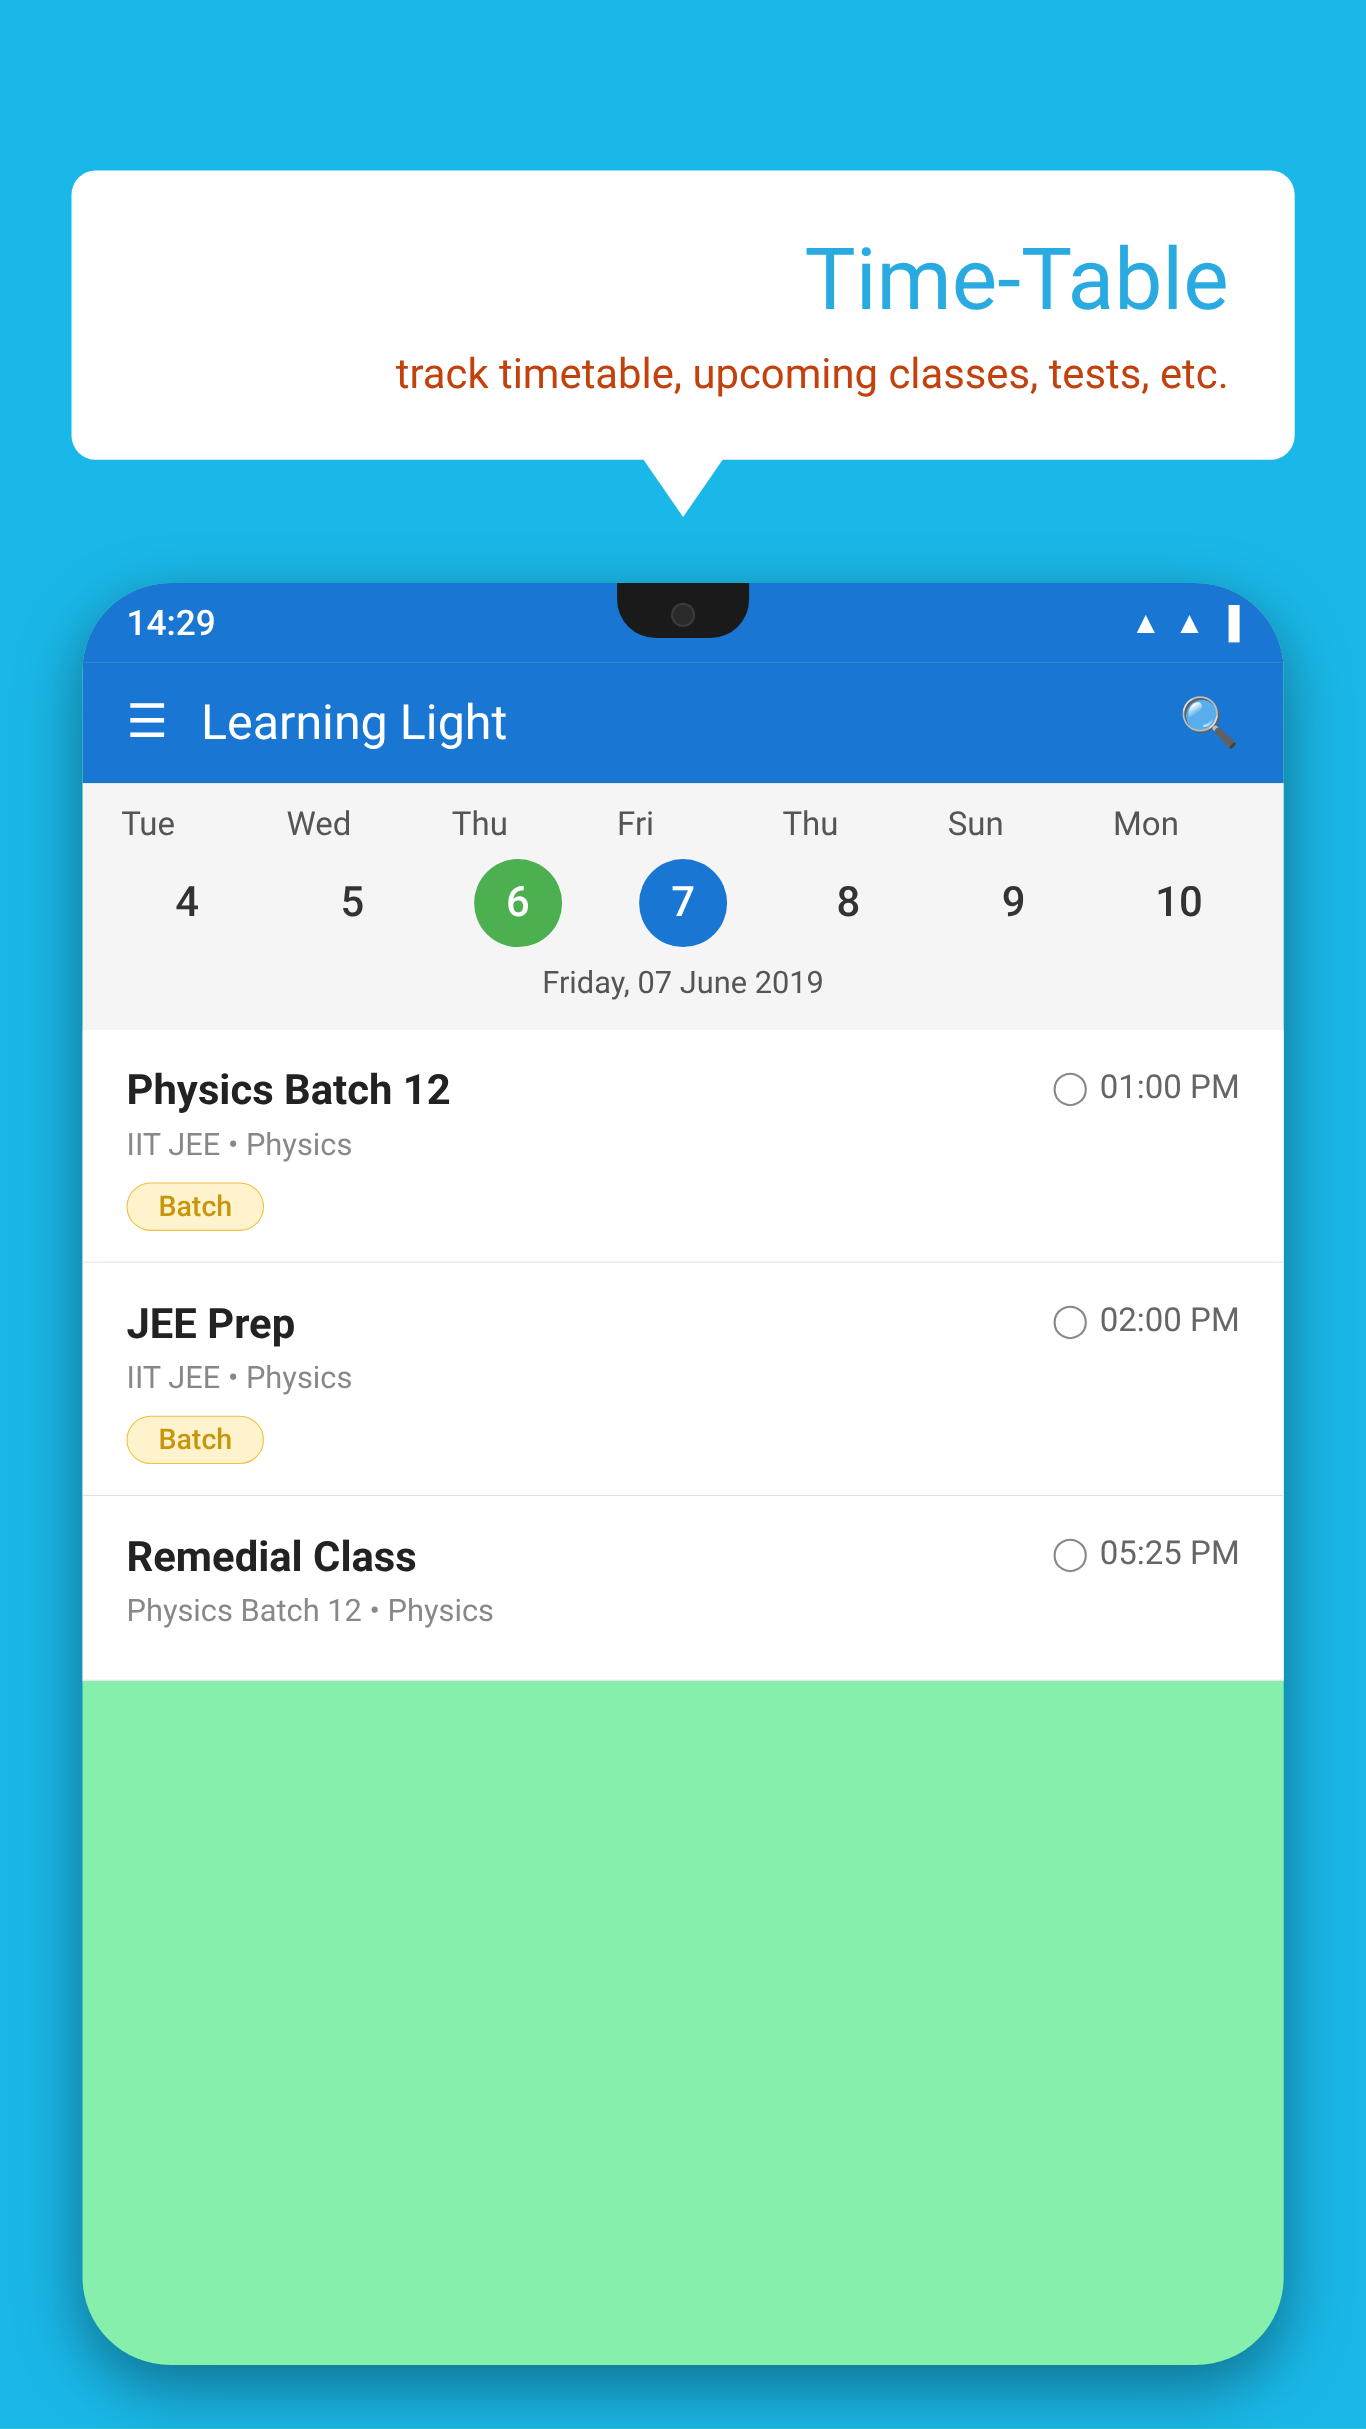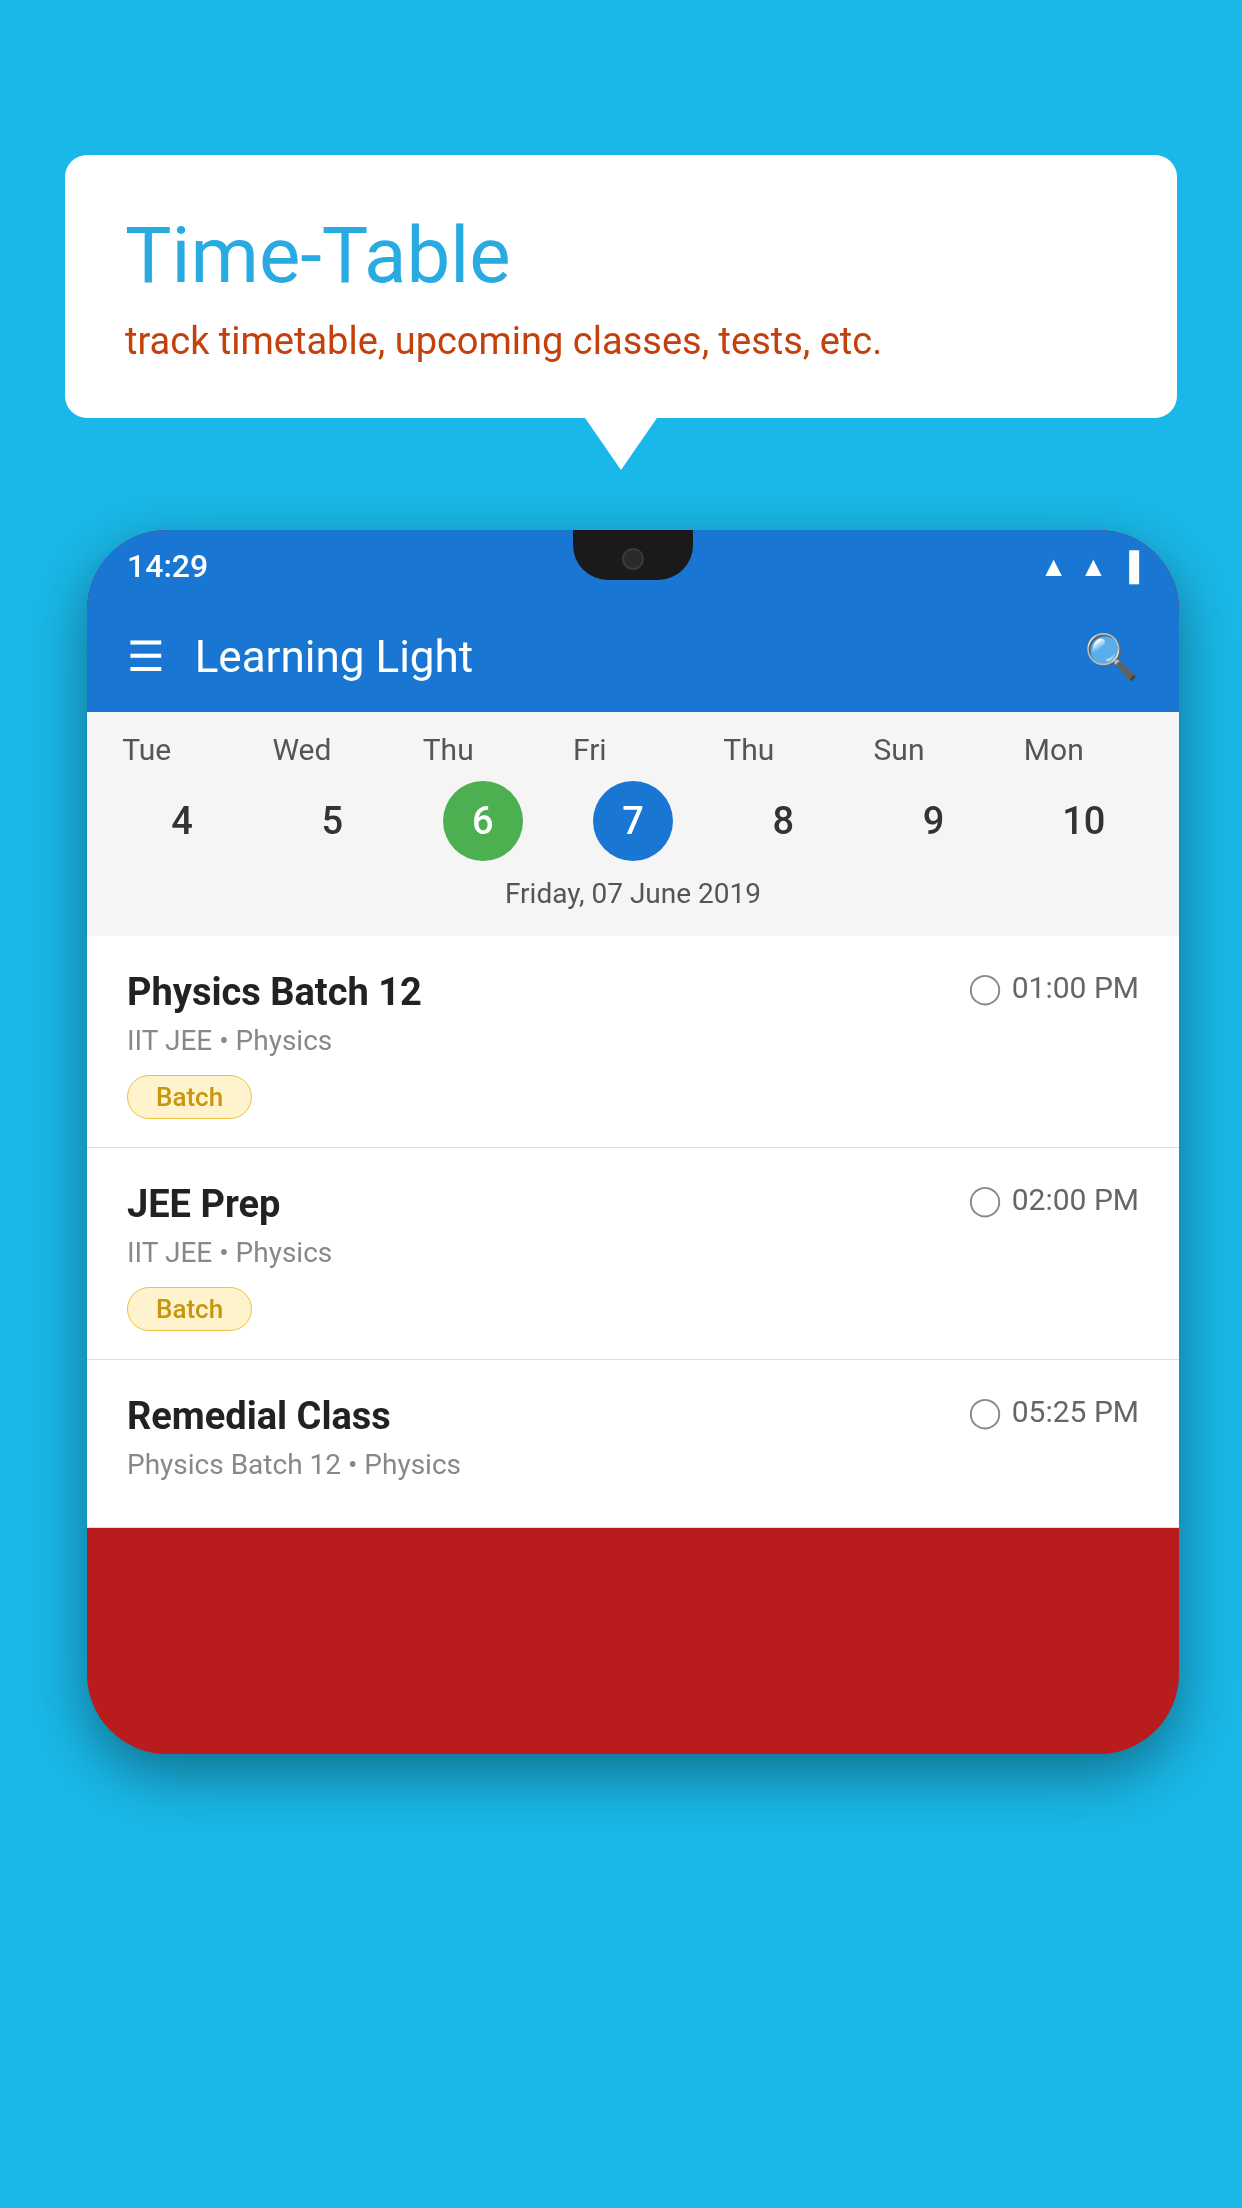--- a/index.html
+++ b/index.html
@@ -19,21 +19,21 @@
       position: absolute;
       top: 155px;
       left: 65px;
       right: 65px;
     }
 
     .speech-bubble {
       background: #ffffff;
       border-radius: 22px;
       padding: 55px 60px 55px 60px;
-      text-align: left;
+      text-align: right;
       position: relative;
     }
 
     .speech-bubble-title {
       font-size: 78px;
       color: #29abe2;
       font-weight: 400;
       margin-bottom: 18px;
     }
 
@@ -60,27 +60,26 @@
     .phone-wrapper {
       position: absolute;
       top: 530px;
       left: 75px;
       right: 75px;
       bottom: 0;
     }
 
     .phone-frame {
       width: 100%;
-      height: 1224px;
-      background: #b91c1c;
+      height: 1620px;
+      background: #86efac;
       border-radius: 80px;
       position: relative;
       overflow: hidden;
       box-shadow: 0 20px 60px rgba(0,0,0,0.4);
-      margin-left: 12px;
     }
 
     
     .phone-status-bar {
       background: #1976d2;
       height: 72px;
       display: flex;
       align-items: center;
       padding: 0 40px;
       position: relative;

